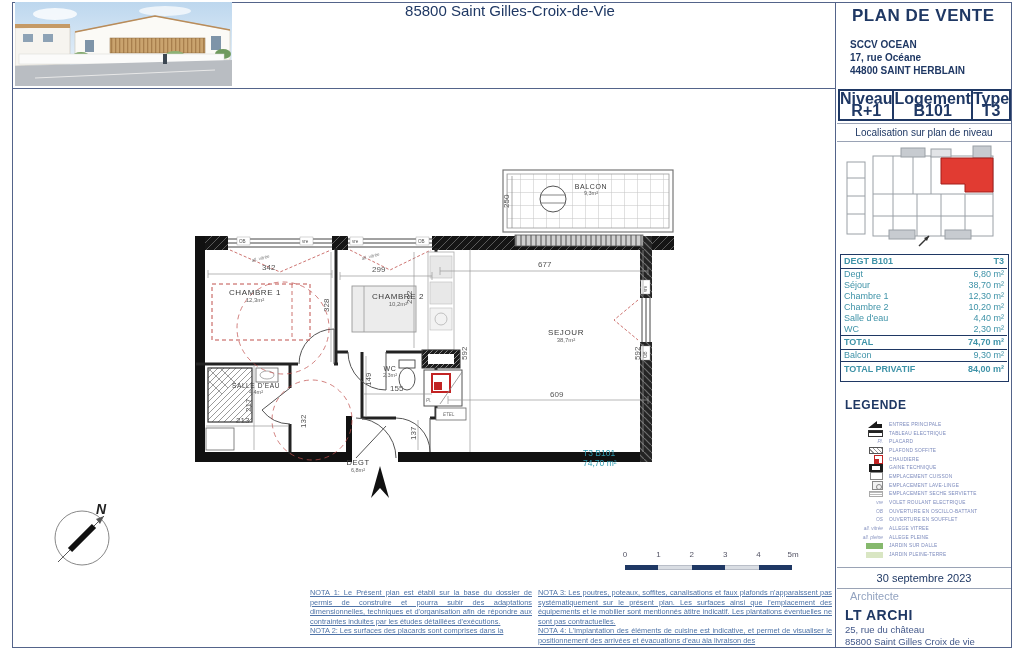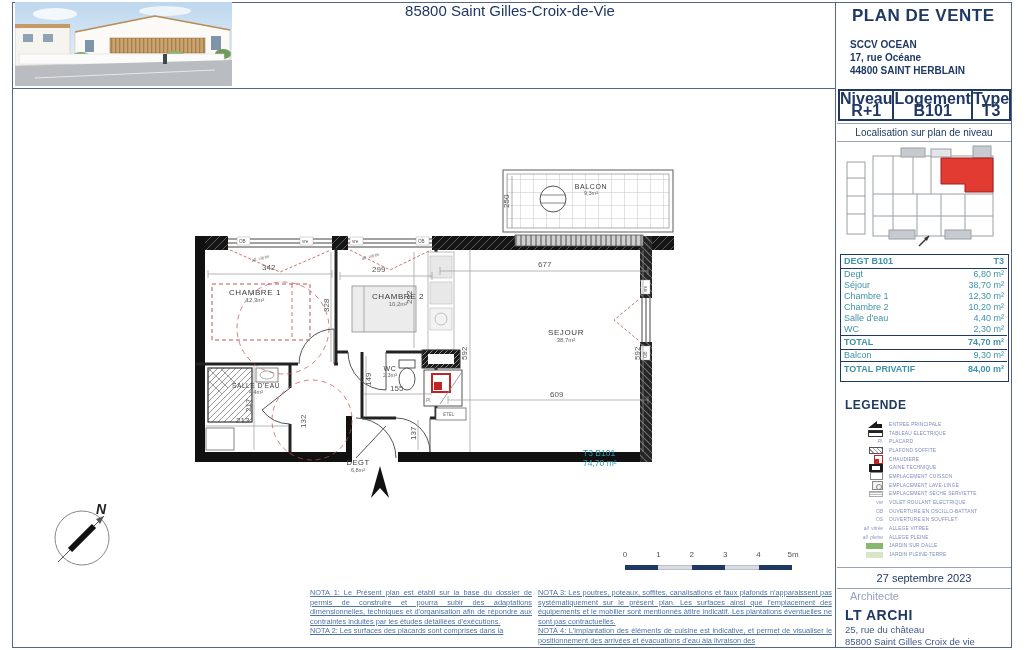--- a/index.html
+++ b/index.html
@@ -322,21 +322,21 @@
         <span class="leg-label">JARDIN SUR DALLE</span>
       </div>
   <div class="leg-row">
         <span class="leg-sym">
           <span class="sym-box sym-g2"></span>
         </span>
         <span class="leg-label">JARDIN PLEINE-TERRE</span>
       </div>
 </div>
 
-<div id="date-box">27 septembre 2023</div>
+<div id="date-box">30 septembre 2023</div>
 <div id="arch-role">Architecte</div>
 <div id="arch-name">LT ARCHI</div>
 <div id="arch-addr">
   <div>25, rue du château</div>
   <div>85800  Saint Gilles Croix de vie</div>
 </div>
 
 <svg class="abs" style="left:0;top:88px;" width="835" height="500" viewBox="0 0 835 500">
   <defs>
     <pattern id="tiles" width="13" height="13" patternUnits="userSpaceOnUse">

